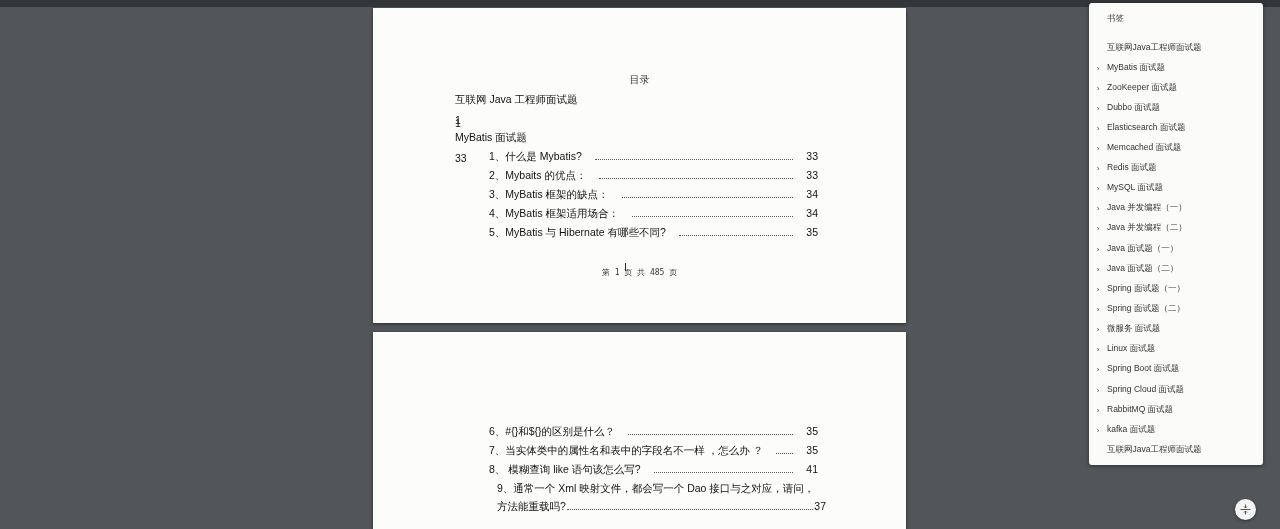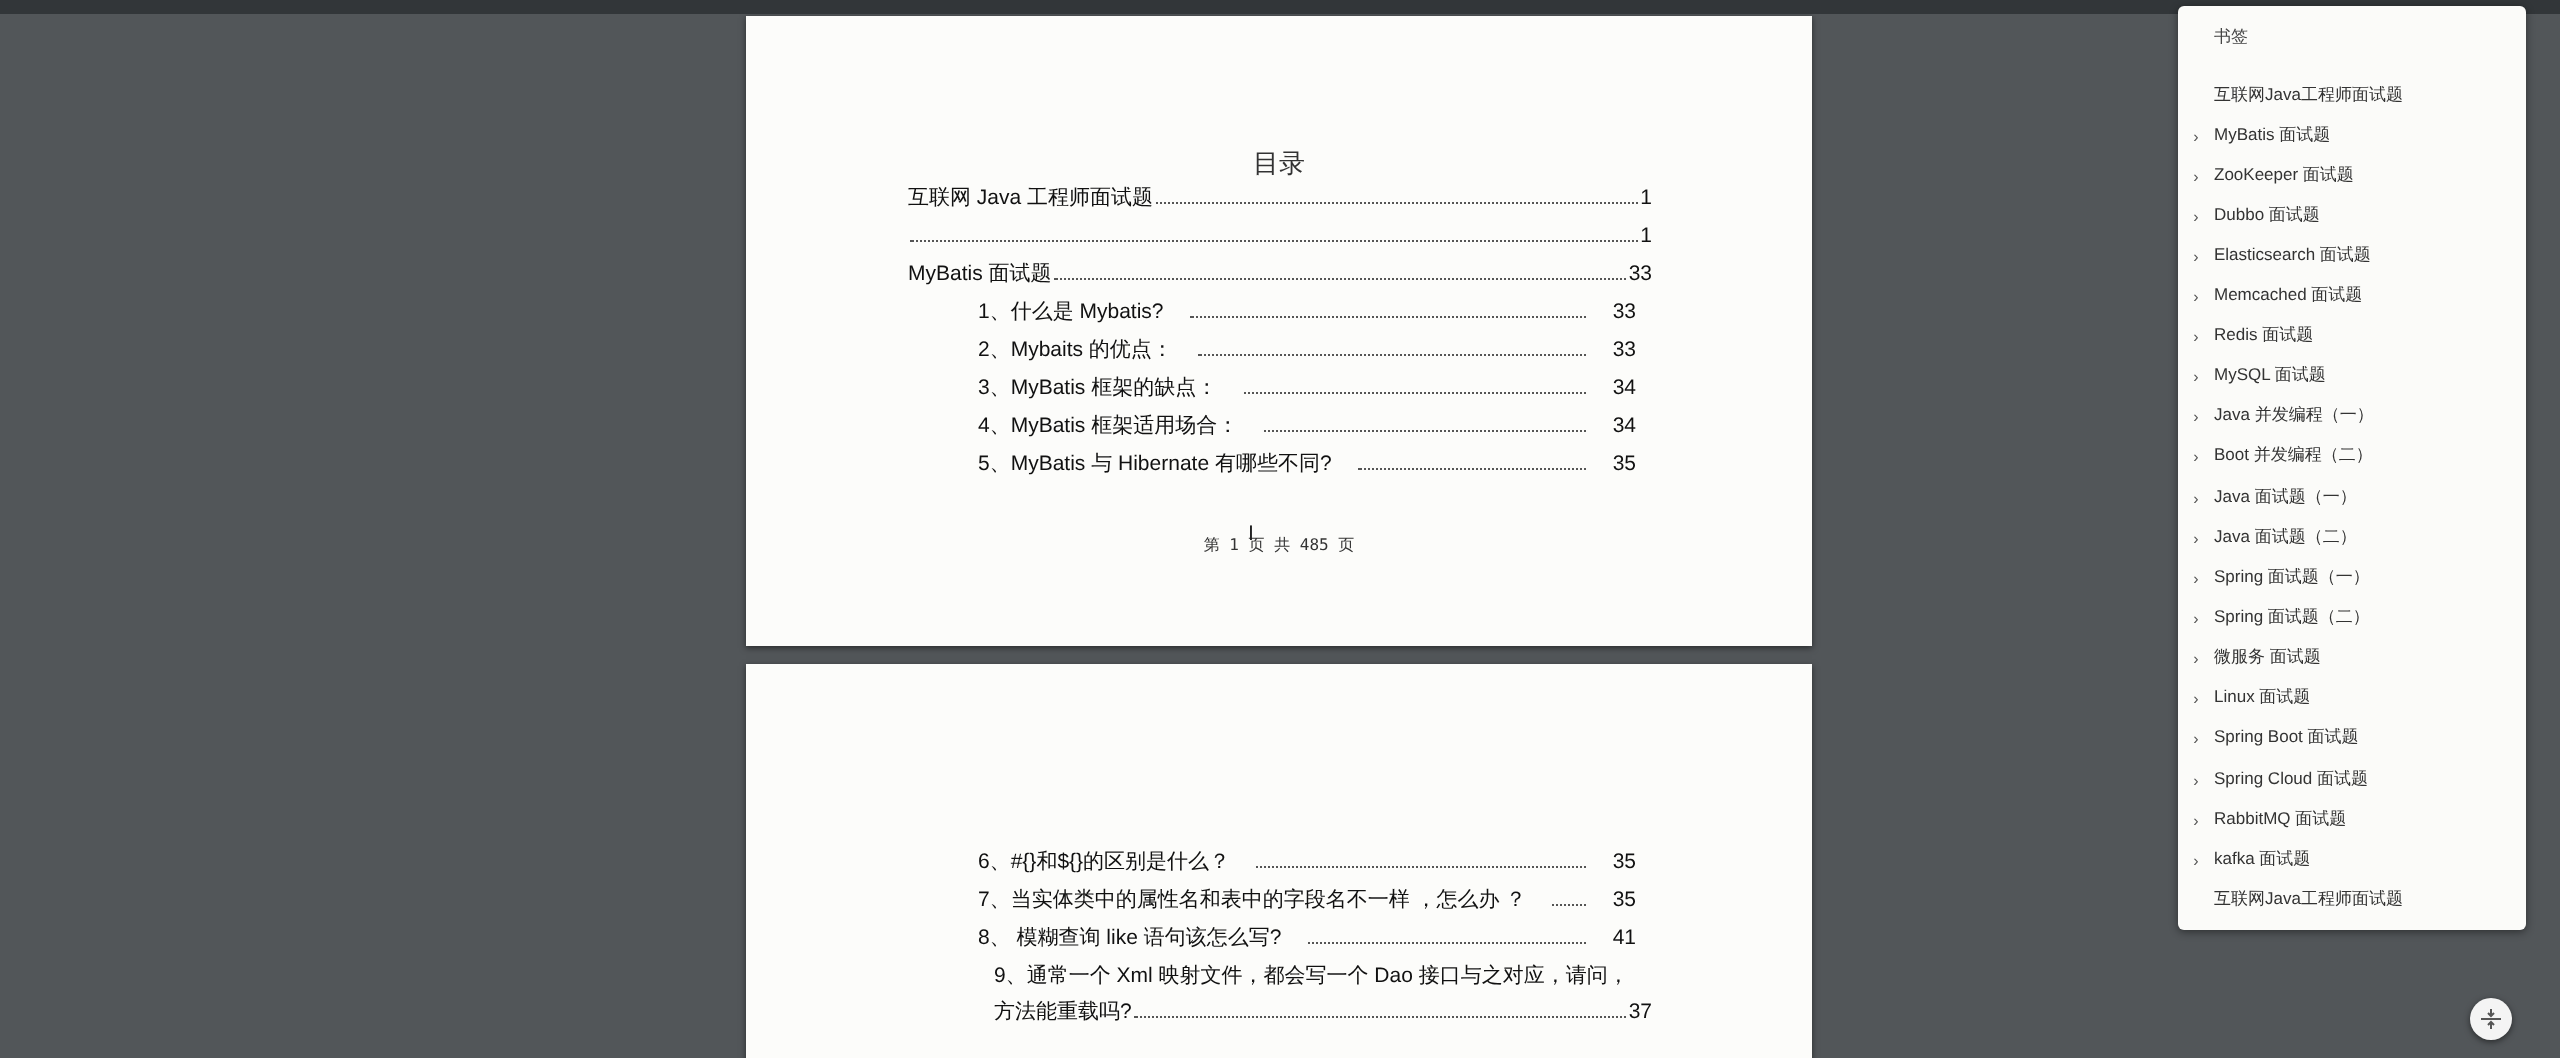--- a/index.html
+++ b/index.html
@@ -19,34 +19,34 @@
   }
   .page {
     position: absolute; left: 373px; width: 533px;
     background: #fcfcfa;
     box-shadow: 0 1px 3px rgba(0,0,0,0.5);
   }
   .page1 { top: 1px; height: 315px; }
   .page2 { top: 325px; height: 260px; }
   .toc-title {
     position: absolute; top: 65px; left: 0; width: 100%;
-    text-align: center; font-size: 13px; color: #333;
+    text-align: center; font-size: 10px; color: #333;
     font-family: "DejaVu Serif", serif;
   }
   .toc-row {
     position: absolute; display: flex; align-items: baseline;
     font-size: 10.5px; color: #111; height: 16px; line-height: 16px;
     font-family: "Liberation Sans", sans-serif;
   }
   .toc-row .lbl { white-space: nowrap; }
   .toc-row .dots {
     flex: 1; border-bottom: 1px dotted #555; margin: 0 1px 4px 1px; height: 1px;
   }
   .toc-row .pg { white-space: nowrap; }
-  .lvl1 { left: 81px; width: 372px; }
+  .lvl1 { left: 81px; width: 372px; flex-direction: column; }
   .lvl2 { left: 116px; width: 329px; gap: 12px; }
   .page-footer {
     position: absolute; top: 259px; left: 0; width: 100%;
     text-align: center; font-size: 8px; color: #333;
     font-family: "DejaVu Sans Mono", monospace;
   }
   .cursor {
     position: absolute; left: 251px; top: 254px; width: 6px; height: 12px;
     font-size: 10px; color: #222; line-height: 12px;
   }
@@ -199,21 +199,21 @@
   <div class="bm-item" style="top:176px">
       <span class="bm-chevron">›</span>
       <span class="bm-label">MySQL 面试题</span>
     </div>
   <div class="bm-item" style="top:196px">
       <span class="bm-chevron">›</span>
       <span class="bm-label">Java 并发编程（一）</span>
     </div>
   <div class="bm-item" style="top:216px">
       <span class="bm-chevron">›</span>
-      <span class="bm-label">Boot 并发编程（二）</span>
+      <span class="bm-label">Java 并发编程（二）</span>
     </div>
   <div class="bm-item" style="top:237px">
       <span class="bm-chevron">›</span>
       <span class="bm-label">Java 面试题（一）</span>
     </div>
   <div class="bm-item" style="top:257px">
       <span class="bm-chevron">›</span>
       <span class="bm-label">Java 面试题（二）</span>
     </div>
   <div class="bm-item" style="top:277px">

